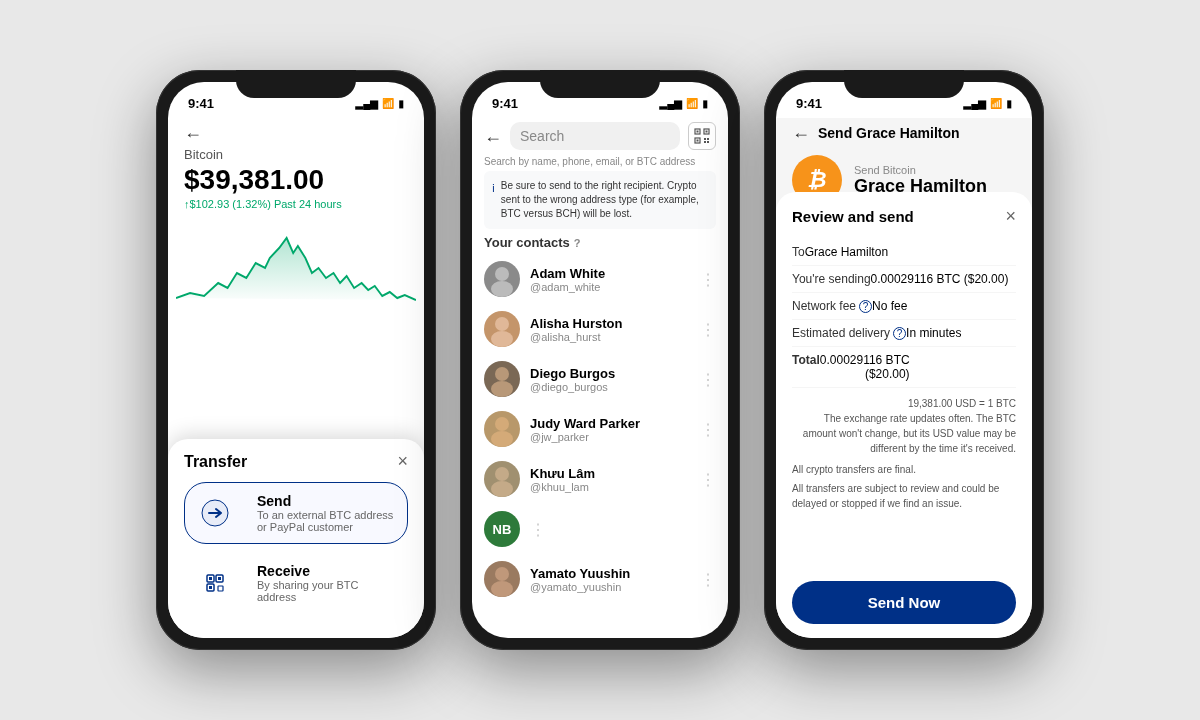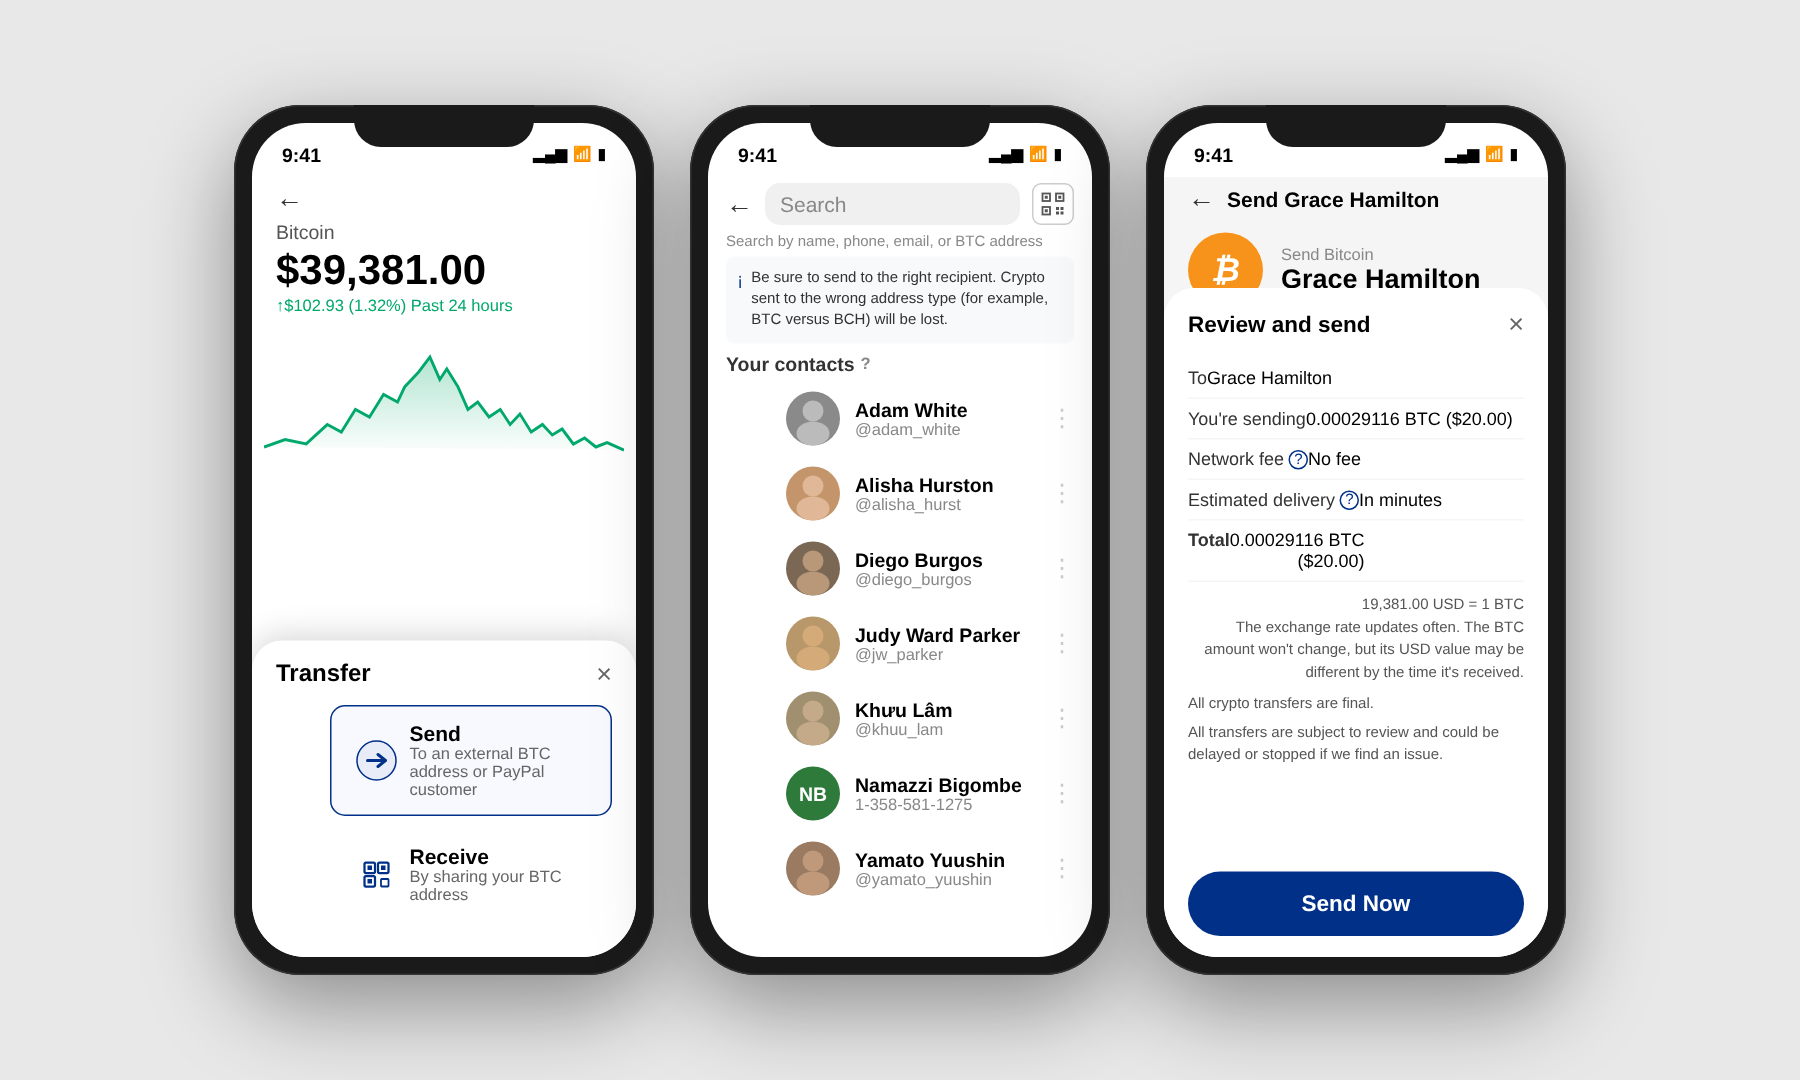--- a/index.html
+++ b/index.html
@@ -148,26 +148,25 @@
       font-weight: 700;
     }
     .close-btn {
       font-size: 18px;
       color: #666;
       cursor: pointer;
     }
     .transfer-option {
       display: flex;
       align-items: center;
-      gap: 4px;
+      gap: 24px;
       padding: 10px 12px;
-      border-radius: 10px;
+      border-radius: 22px;
       margin-bottom: 8px;
       border: 1.5px solid transparent;
-      margin-left: 36px;
     }
     .transfer-option.selected {
       border-color: #003087;
       background: #f8f9ff;
     }
     .option-icon {
       width: 36px;
       height: 36px;
       display: flex;
       align-items: center;
@@ -240,21 +239,20 @@
       font-weight: 600;
       color: #333;
       margin-bottom: 4px;
       display: flex;
       align-items: center;
       gap: 4px;
     }
     .contact-list {
       flex: 1;
       overflow: hidden;
-      padding-left: 40px;
     }
     .contact-item {
       display: flex;
       align-items: center;
       padding: 7px 12px;
       gap: 10px;
     }
     .contact-avatar {
       width: 36px;
       height: 36px;
@@ -590,24 +588,20 @@
                 </svg>
             </div>
             <div class="contact-info">
               <div class="contact-name">Khưu Lâm</div>
               <div class="contact-handle">@khuu_lam</div>
             </div>
             <span class="contact-more">⋮</span>
           </div>
           <div class="contact-item">
             <div class="contact-avatar" style="background:#2d7a3a;">NB</div>
-            <div class="contact-info">
-              <div class="contact-name">Namazzi Bigombe</div>
-              <div class="contact-handle">1-358-581-1275</div>
-            </div>
             <span class="contact-more">⋮</span>
           </div>
           <div class="contact-item">
             <div class="contact-avatar av-yamato">
               <svg width="36" height="36">
                   <circle cx="18" cy="13" r="7" fill="#c0987a"></circle>
                   <ellipse cx="18" cy="28" rx="11" ry="8" fill="#c0987a"></ellipse>
                 </svg>
             </div>
             <div class="contact-info">

